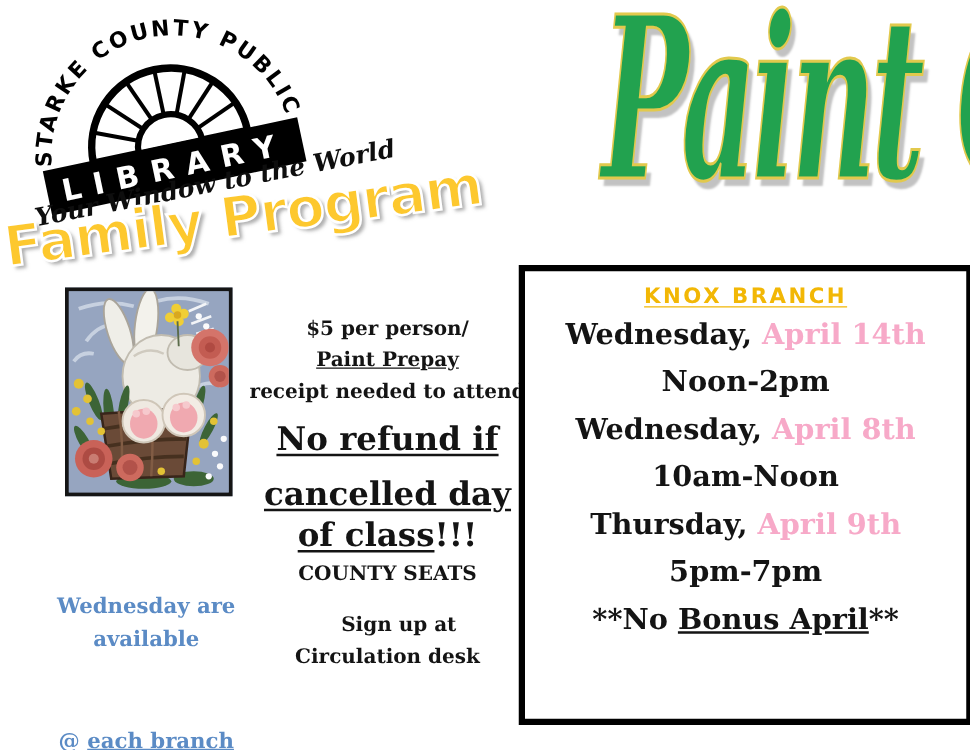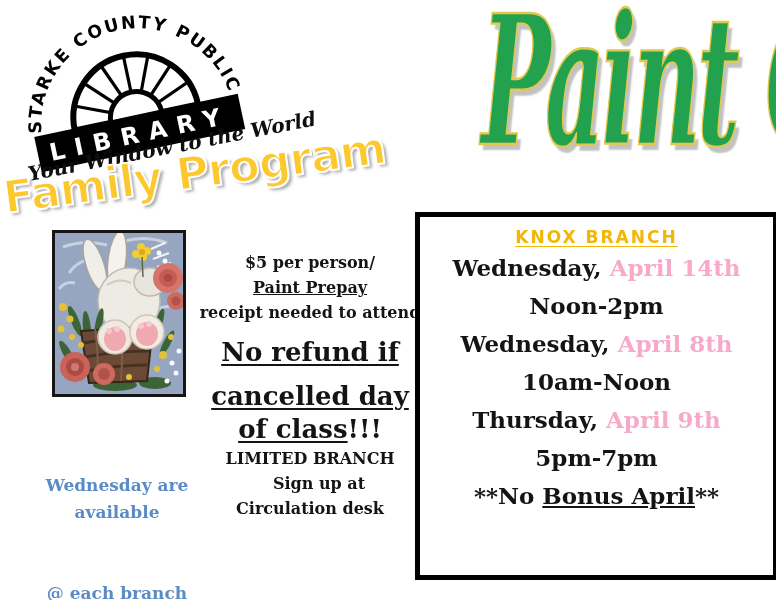--- a/index.html
+++ b/index.html
@@ -44,21 +44,21 @@
   .painting svg { display:block; width:100%; height:100%; }
   
   .pricing {
     position:absolute; left:196px; top:250px; width:228px; text-align:center;
     font-family:"DejaVu Serif", serif; font-weight:bold; color:#141414;
   }
   .pricing .sm { font-size:16px; line-height:25px; }
   .pricing .lg { font-size:26px; line-height:33px; }
   .u { text-decoration:underline; }
   .lg .u, .lg.u { text-decoration-thickness:2px; text-underline-offset:3px;margin-top:11px; }
-  .indent { padding-left:18px; }
+  .indent { padding-left:18px;margin-top:16px; }
   
   .schedule-box {
     position:absolute; left:415px; top:212px; width:363px; height:368px;
     border:5px solid #000; background:#fff; text-align:center; padding-top:8px;
   }
   .branch {
     font-family:"DejaVu Sans", sans-serif; font-weight:bold; font-size:17px;
     line-height:24px; color:#f2b705; letter-spacing:2px;
     text-decoration:underline; text-underline-offset:3px;
   }
@@ -218,21 +218,21 @@
     </svg>
   </div>
 
   <div class="pricing">
     <div class="sm">$5 per person/</div>
     <div class="sm u">Paint Prepay</div>
     <div class="sm">receipt needed to attend</div>
     <div class="lg u">No refund if</div>
     <div class="lg u">cancelled day</div>
     <div class="lg"><span class="u">of class</span><span>!!!</span></div>
-    <div class="sm">LIMITED BRANCH</div>
+    <div class="sm">COUNTY SEATS</div>
     <div class="sm indent">Sign up at</div>
     <div class="sm">Circulation desk</div>
   </div>
 
   <div class="schedule-box">
     <div class="branch">KNOX BRANCH</div>
 
     <div class="sched-line"><span>Wednesday, </span><span class="date">April 14th</span></div>
     <div class="sched-line">Noon-2pm</div>
 

